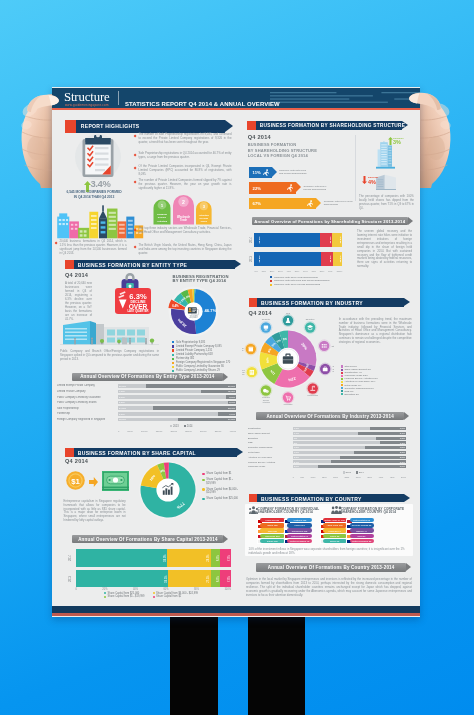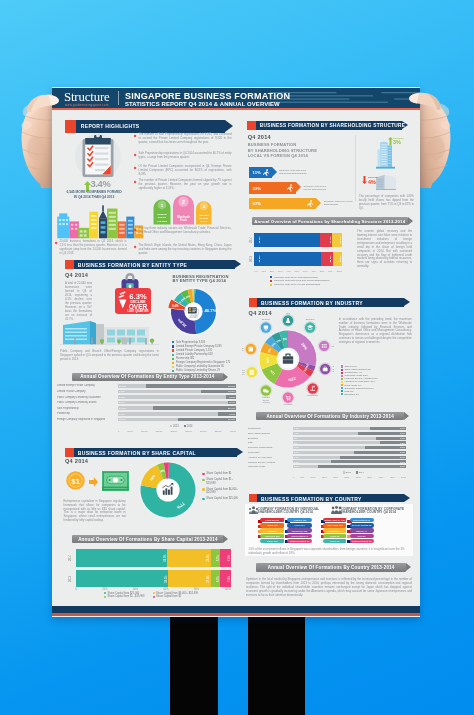--- a/index.html
+++ b/index.html
@@ -143,21 +143,20 @@
             <rect x="0" y="9" width="96" height="1.6"></rect>
             <rect x="0" y="13" width="74" height="1.6"></rect>
             <rect x="0" y="17" width="110" height="1.6"></rect>
             <rect x="104" y="5" width="36" height="1.6"></rect>
             <rect x="116" y="13" width="24" height="1.6"></rect>
           </g>
         </svg>
         <div class="logo">Structure</div>
         <div class="logosub">www.guidemesingapore.com</div>
         <div class="hdiv"></div>
-        <div class="htitle">SINGAPORE BUSINESS FORMATION</div>
         <div class="hsub">STATISTICS REPORT Q4 2014 &amp; ANNUAL OVERVIEW</div>
       </div>
       <div class="predline"></div>
 
       <div class="banner" style="left:12.8px;top:33px;width:160px;">
         <div class="blk"></div>
         <div class="bar" style="width:149px;"></div>
         <div class="tip" style="left:160px;"></div>
         <div class="lbl">REPORT HIGHLIGHTS</div>
       </div>

